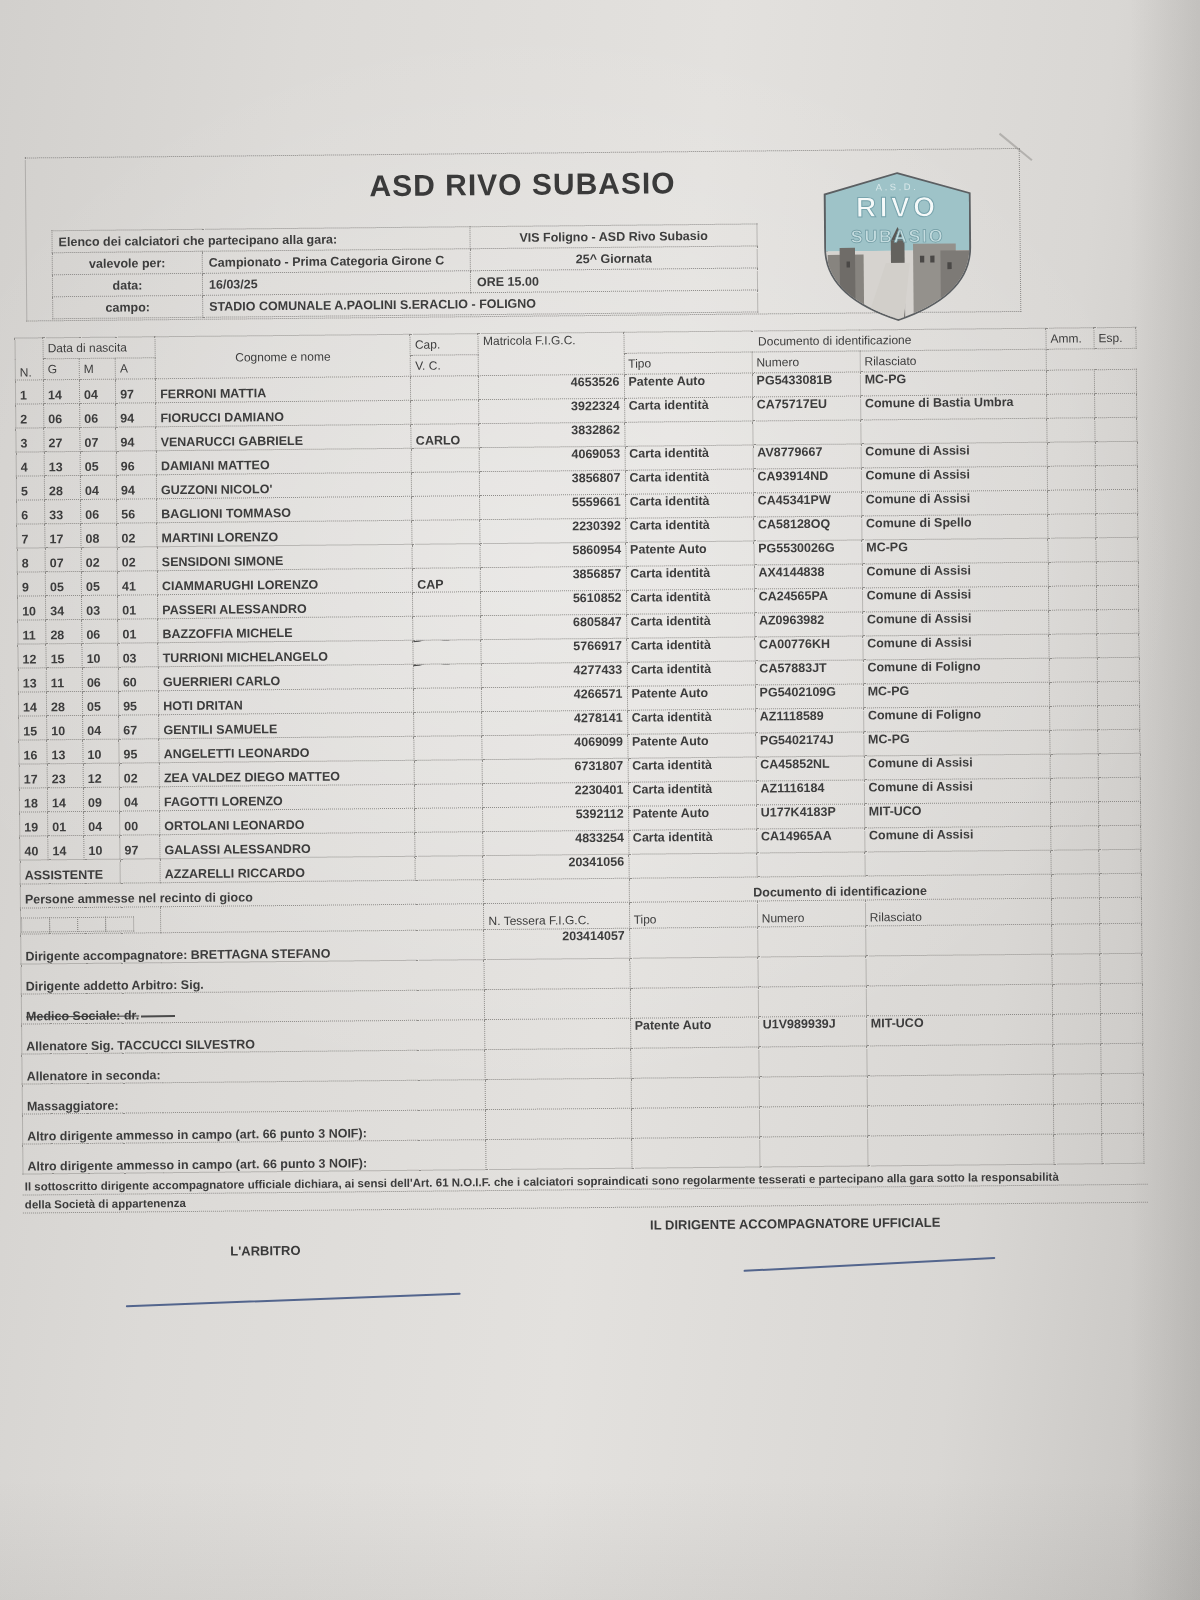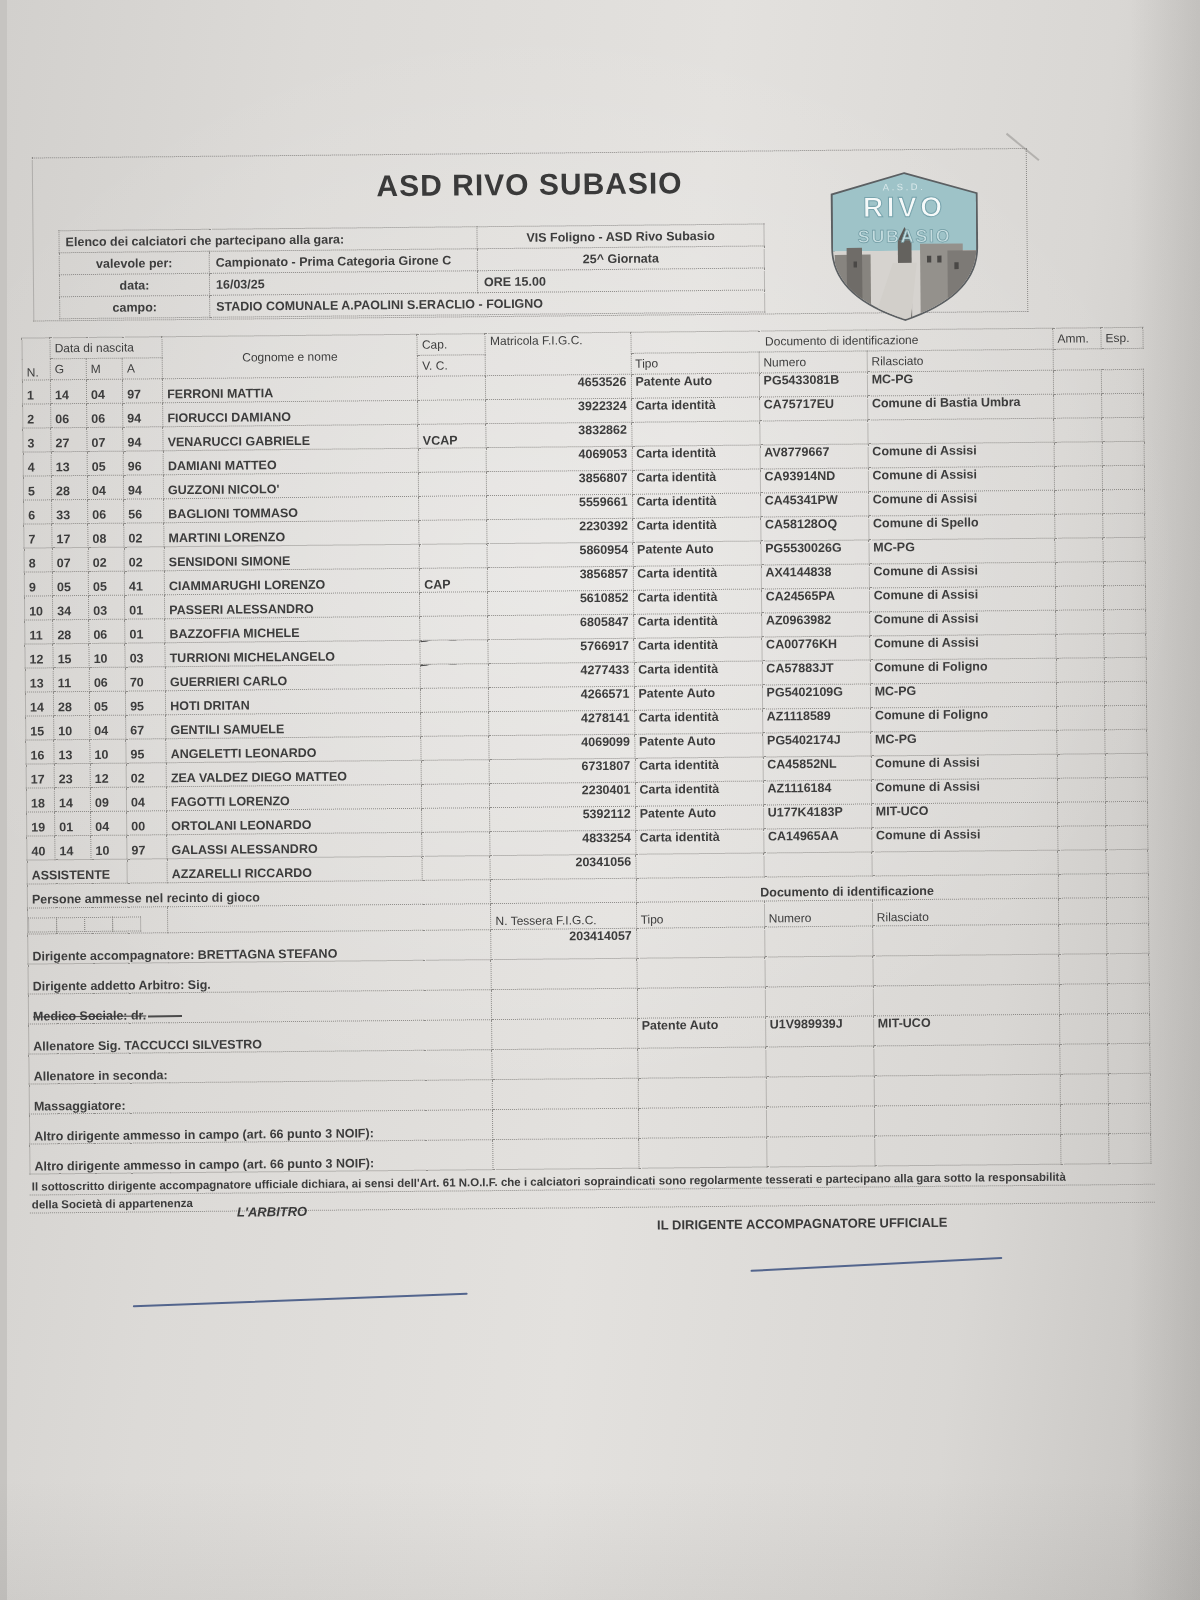--- a/index.html
+++ b/index.html
@@ -7,21 +7,20 @@
   body {
     position: relative; overflow: hidden;
     font-family: "Liberation Sans", sans-serif;
     background:#c6c4c1; color:#3d3d3d;
   }
   .paper {
     position:absolute; inset:0;
     background:
       radial-gradient(ellipse 900px 750px at 45% 35%, rgba(255,255,255,.30), rgba(255,255,255,0) 72%),
       linear-gradient(97deg,#d2d0cd 0%, #dcdad7 22%, #e3e1de 52%, #d9d7d4 80%, #c5c3c0 100%);
-    margin-left: 7px;
   }
   .shade-right { position:absolute; top:0; right:0; width:70px; height:1600px;
     background:linear-gradient(90deg, rgba(120,118,115,0) 0%, rgba(120,118,115,.18) 100%); }
   .shade-bottom { position:absolute; left:0; bottom:0; width:1200px; height:120px;
     background:linear-gradient(180deg, rgba(120,118,115,0) 0%, rgba(120,118,115,.10) 100%); }
   .tilt { position:absolute; inset:0; transform:rotate(-0.55deg); transform-origin:600px 700px; }
 
   .fold-mark { position:absolute; left:1000px; top:150px; width:42px; height:2px;
     background:#b3b1ae; transform:rotate(40deg); }
 
@@ -59,21 +58,21 @@
   .struck::after { content:""; display:inline-block; width:34px; border-top:2px solid #4a4a4a; vertical-align:middle; margin-left:2px; }
   .mini-boxes { display:flex; align-items:flex-end; height:100%; padding-top:8px; }
   .mini-boxes span { display:block; width:29px; height:15px; border:1px dotted #8d8b88; margin-right:-1px; }
   .sec-bold { font-weight:bold; font-size:13px; }
 
   
   .declaration { position:absolute; left:18px; top:1172px; width:1125px; font-size:11.5px; font-weight:bold; color:#3c3c3c; }
   .declaration .dline { border-bottom:1px dotted #8d8b88; padding:3px 2px 2px 2px; white-space:nowrap; }
   .sig-label { position:absolute; font-size:13px; font-weight:bold; color:#3a3a3a; }
   .sig-line { position:absolute; height:2px; background:#53658d; border-radius:1px; }
-  .sig-arbitro-label { left:225px; top:1201px;font-style:italic; }
+  .sig-arbitro-label { left:225px; top:1240px; }
   .sig-dirigente-label { left:645px; top:1218px; }
   .sig-line-left { left:120px; top:1296px; width:335px; transform:rotate(-1.6deg); }
   .sig-line-right { left:738px; top:1266px; width:252px; transform:rotate(-2.4deg); }
 </style>
 </head>
 <body>
 
 <div class="paper">
   <div class="tilt">
 
@@ -211,21 +210,21 @@
   </tr>
 
   <tr>
     <td class="bot">3</td>
     <td class="bot">27</td>
     <td class="bot">07</td>
     <td class="bot">94</td>
     <td class="bot">VENARUCCI GABRIELE</td>
     <td class="ccap-cell">
       
-      <span>VCAP</span>
+      <span>CARLO</span>
     </td>
     <td class="top r">3832862</td>
     <td class="top"></td>
     <td class="top"></td>
     <td class="top"></td>
     <td></td>
     <td></td>
   </tr>
 
   <tr>
@@ -391,21 +390,21 @@
     <td class="top">CA00776KH</td>
     <td class="top">Comune di Assisi</td>
     <td></td>
     <td></td>
   </tr>
 
   <tr>
     <td class="bot">13</td>
     <td class="bot">11</td>
     <td class="bot">06</td>
-    <td class="bot">70</td>
+    <td class="bot">60</td>
     <td class="bot">GUERRIERI CARLO</td>
     <td class="ccap-cell">
       <span class="squig">
         <svg width="70" height="12" viewBox="0 0 70 12">
                   <path d="M2,7 C14,0 28,11 42,5 C54,0 62,8 68,5" stroke="#4c4c4c" fill="none" stroke-width="1.6" stroke-linecap="round"></path>
                 </svg>
       </span>
       <span></span>
     </td>
     <td class="top r">4277433</td>

